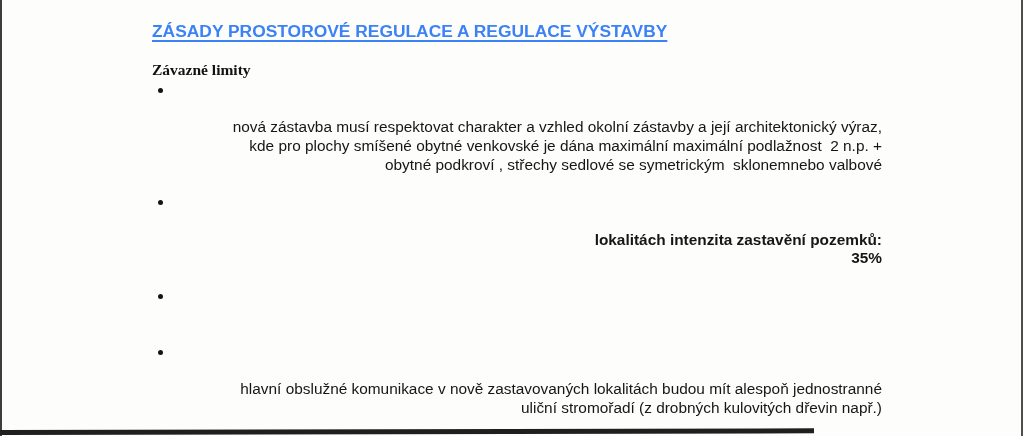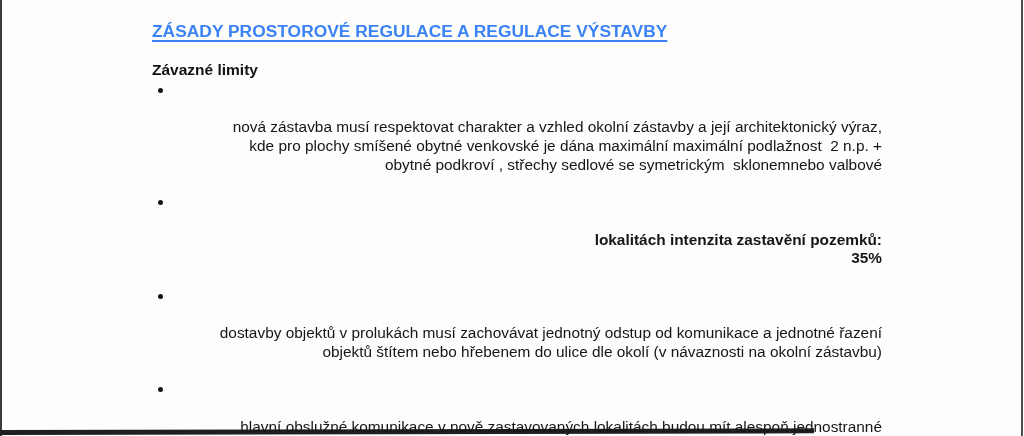--- a/index.html
+++ b/index.html
@@ -57,20 +57,21 @@
     text-underline-offset: 3px;
     white-space: pre;
   }
   .section-heading {
     margin: 19px 0 0 0;
     font-size: 15.5px;
     line-height: 18px;
     font-weight: bold;
     color: #121212;
     white-space: pre;
+    font-family: Liberation Serif, serif;
   }
   ul.limit-list {
     list-style: none;
     margin: 2px 0 0 0;
     padding: 0;
   }
   ul.limit-list li {
     position: relative;
     padding-left: 26px;
     font-size: 15.4px;
@@ -115,22 +116,20 @@
       </li>
 
       <li class="b-bold">
         <span class="dot"></span>
         <span>lokalitách intenzita zastavění pozemků:</span>
         <span class="val35">35%</span>
       </li>
 
       <li>
         <span class="dot"></span>
-        <span>dostavby objektů v prolukách musí zachovávat jednotný odstup od komunikace a jednotné řazení
-objektů štítem nebo hřebenem do ulice dle okolí (v návaznosti na okolní zástavbu)</span>
       </li>
 
       <li>
         <span class="dot"></span>
         <span>hlavní obslužné komunikace v nově zastavovaných lokalitách budou mít alespoň jednostranné
 uliční stromořadí (z drobných kulovitých dřevin např.)</span>
       </li>
 
     </ul>
   </div>

